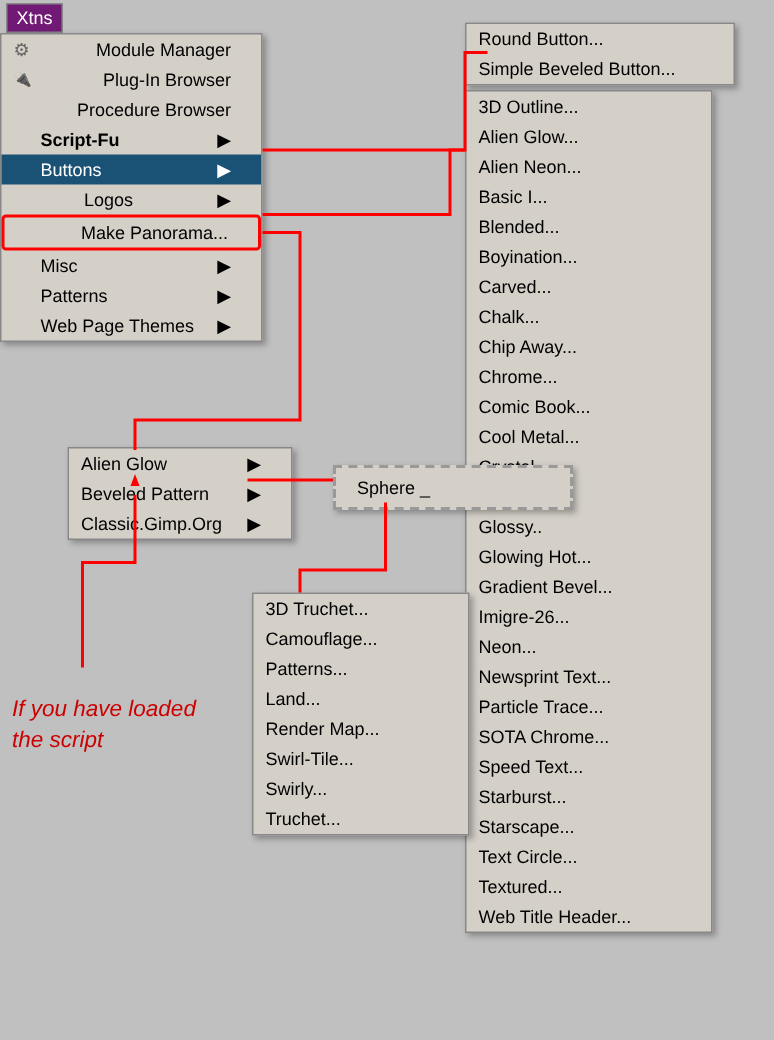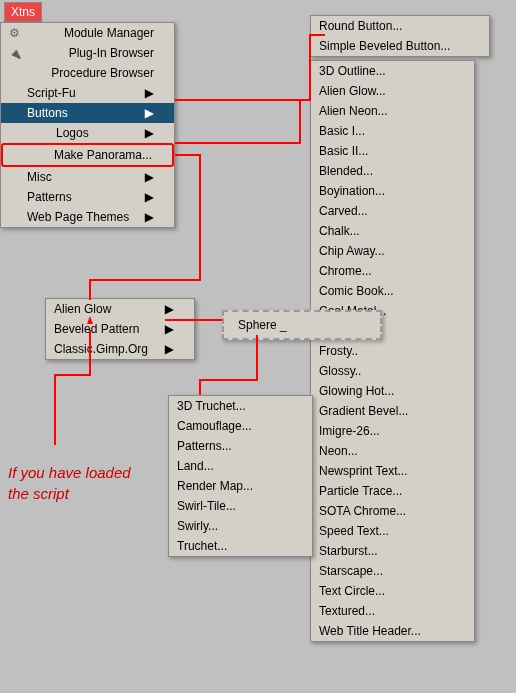--- a/index.html
+++ b/index.html
@@ -17,21 +17,21 @@
     .menu-bar {
       position: absolute;
       top: 0; left: 0;
       background: #c0c0c0;
       border-bottom: 1px solid #888;
       padding: 2px 4px;
     }
     .menu-bar-item {
       display: inline-block;
       padding: 2px 6px;
-      background: #ef4444;
+      background: #701a75;
       color: white;
       font-size: 12px;
       cursor: pointer;
       border: 1px solid #888;
     }
 
     
     .dropdown {
       position: absolute;
       background: #d4d0c8;
@@ -114,21 +114,21 @@
   </div>
   <div class="dropdown-item">
     <span style="width:18px; display:inline-block; color:green; font-size:10px;">🔌</span>
     <span>Plug-In Browser</span>
   </div>
   <div class="dropdown-item">
     <span style="width:18px; display:inline-block;"></span>
     <span>Procedure Browser</span>
   </div>
   <div class="dropdown-item" style="justify-content:space-between;">
-    <span style="display:flex; align-items:center;">
+    <span style="display:flex; align-items:center;font-weight:bold;">
       <span style="width:18px; display:inline-block;"></span>
       <span>Script-Fu</span>
     </span>
     <span>▶</span>
   </div>
   <div class="dropdown-item selected" style="justify-content:space-between;">
     <span style="display:flex; align-items:center;">
       <span style="width:18px; display:inline-block;"></span>
       <span>Buttons</span>
     </span>
@@ -184,23 +184,20 @@
   <div class="dropdown-item">
       <span>Alien Glow...</span>
     </div>
   <div class="dropdown-item">
       <span>Alien Neon...</span>
     </div>
   <div class="dropdown-item">
       <span>Basic I...</span>
     </div>
   <div class="dropdown-item">
-      <span>Basic II...</span>
-    </div>
-  <div class="dropdown-item">
       <span>Blended...</span>
     </div>
   <div class="dropdown-item">
       <span>Boyination...</span>
     </div>
   <div class="dropdown-item">
       <span>Carved...</span>
     </div>
   <div class="dropdown-item">
       <span>Chalk...</span>

